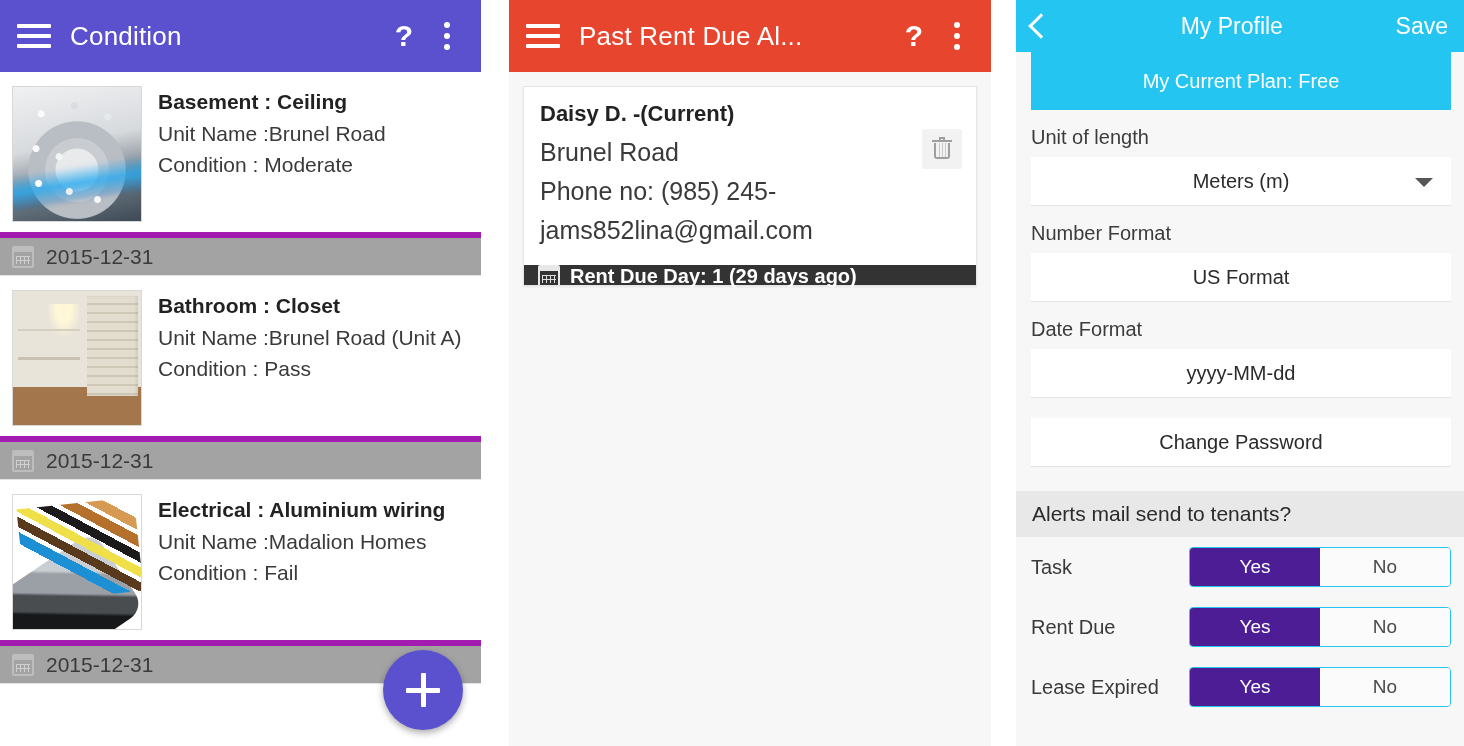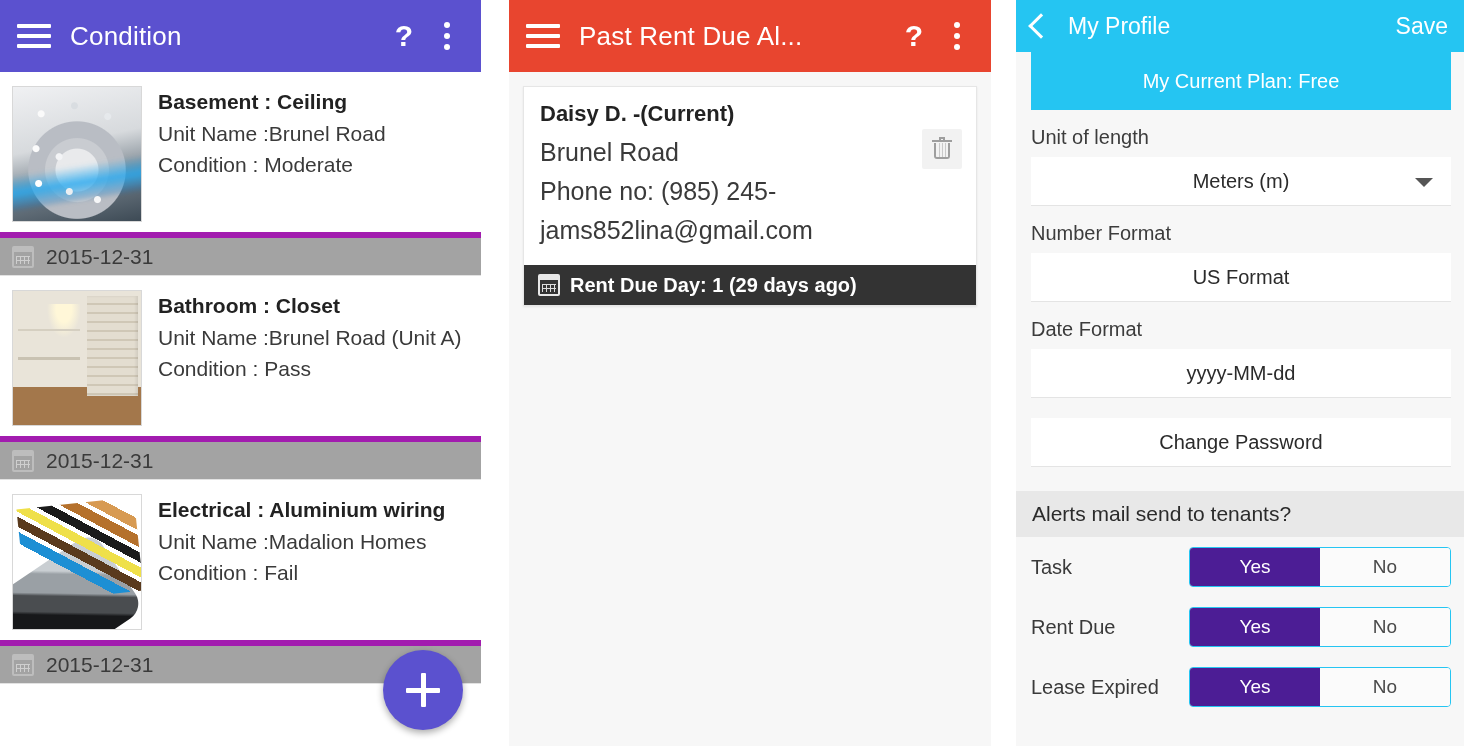--- a/index.html
+++ b/index.html
@@ -172,21 +172,21 @@
     border:2px solid #9e9e9e;border-top:none;border-radius:0 0 3px 3px;box-sizing:border-box;
     background:
       linear-gradient(to right,transparent 3px,#c9c9c9 3px 4px,transparent 4px,transparent 6px,#c9c9c9 6px 7px,transparent 7px,transparent 9px,#c9c9c9 9px 10px,transparent 10px);
   }
   .trash::after{
     content:"";position:absolute;left:-1px;top:1px;width:20px;height:2px;background:#9e9e9e;
     box-shadow:0 -3px 0 -0.5px transparent;
   }
   .trash i{position:absolute;left:6px;top:-2px;width:6px;height:3px;border:2px solid #9e9e9e;border-bottom:none;box-sizing:border-box;}
   .rent-due-bar{
-    background:#333333;height:40px;display:flex;align-items:center;padding-left:14px;
+    background:#333333;height:20px;display:flex;align-items:flex-start;padding-left:14px;
     box-sizing:border-box;margin:6px 0 0 0;
   }
   .cal-icon.light{
     border-color:#e8e8e8;
     background:linear-gradient(#e8e8e8,#e8e8e8) 0 0/100% 4px no-repeat;
     margin-right:10px;
   }
   .cal-icon.light::after{
     background-image:
       linear-gradient(to right,#dcdcdc 1px,transparent 1px),
@@ -200,21 +200,21 @@
     background:#25c5f2;height:52px;padding:0 16px;
   }
   .back-chevron{
     width:36px;flex:0 0 auto;display:flex;align-items:center;justify-content:flex-start;cursor:pointer;
   }
   .back-chevron span{
     display:block;width:15px;height:15px;border-left:3px solid #ffffff;border-bottom:3px solid #ffffff;
     transform:rotate(45deg);
   }
   .profile-title{
-    flex:1 1 auto;color:#ffffff;font-size:23px;font-weight:400;
+    flex:1 1 auto;text-align:center;color:#ffffff;font-size:23px;font-weight:400;
   }
   .save-btn{color:#ffffff;font-size:23px;font-weight:400;cursor:pointer;flex:0 0 auto;}
   .plan-banner{
     background:#25c5f2;margin:0 13px 0 15px;height:58px;display:flex;align-items:center;
     justify-content:center;color:#ffffff;font-size:20px;
   }
   .field-label{
     font-size:20px;color:#3c3c3c;padding:16px 0 8px 15px;background:#f7f7f7;
   }
   .field-box{

